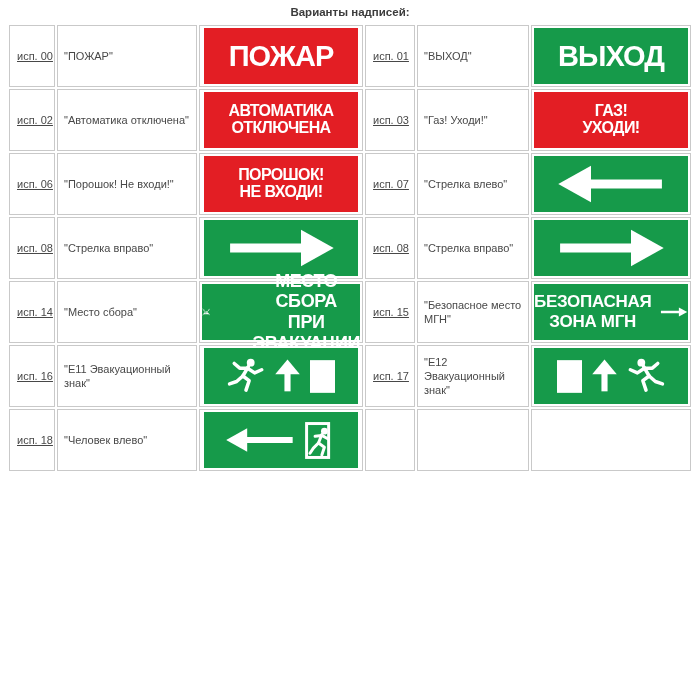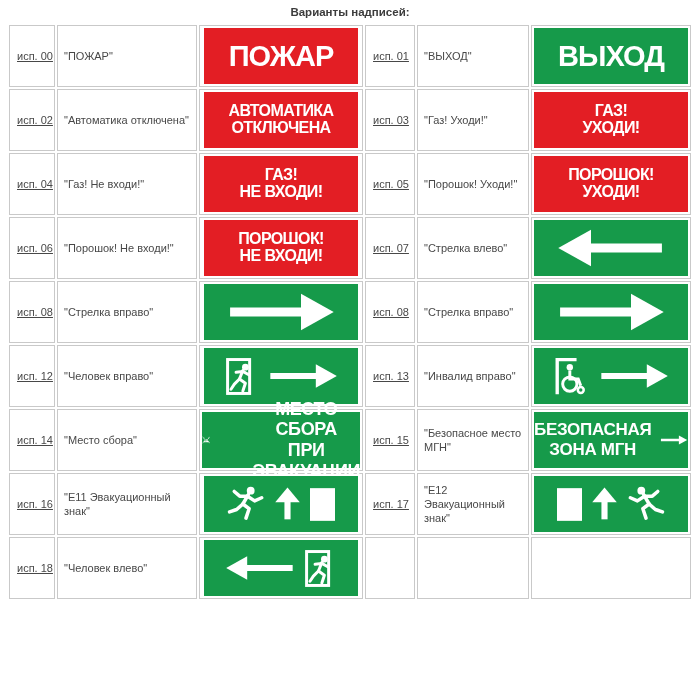--- a/index.html
+++ b/index.html
@@ -142,38 +142,20 @@
         <td class="code">исп. 03</td>
         <td class="label">"Газ! Уходи!"</td>
         <td class="signcell">
           <div class="sign red col two">
             <span>ГАЗ!</span>
             <span>УХОДИ!</span>
           </div>
         </td>
       </tr>
 
-      <tr>
-        <td class="code">исп. 04</td>
-        <td class="label">"Газ! Не входи!"</td>
-        <td class="signcell">
-          <div class="sign red col two">
-            <span>ГАЗ!</span>
-            <span>НЕ ВХОДИ!</span>
-          </div>
-        </td>
-        <td class="code">исп. 05</td>
-        <td class="label">"Порошок! Уходи!"</td>
-        <td class="signcell">
-          <div class="sign red col two">
-            <span>ПОРОШОК!</span>
-            <span>УХОДИ!</span>
-          </div>
-        </td>
-      </tr>
 
       <tr>
         <td class="code">исп. 06</td>
         <td class="label">"Порошок! Не входи!"</td>
         <td class="signcell">
           <div class="sign red col two">
             <span>ПОРОШОК!</span>
             <span>НЕ ВХОДИ!</span>
           </div>
         </td>
@@ -203,46 +185,20 @@
         <td class="signcell">
           <div class="sign green">
             <svg class="ic" width="112" height="40">
                 <use href="#i-arrow-r"></use>
               </svg>
           </div>
         </td>
       </tr>
 
 
-      <tr>
-        <td class="code">исп. 12</td>
-        <td class="label">"Человек вправо"</td>
-        <td class="signcell">
-          <div class="sign green">
-            <svg class="ic" width="34" height="39">
-                <use href="#i-door-man"></use>
-              </svg>
-            <svg class="ic" width="70" height="28">
-                <use href="#i-arrow-r"></use>
-              </svg>
-          </div>
-        </td>
-        <td class="code">исп. 13</td>
-        <td class="label">"Инвалид вправо"</td>
-        <td class="signcell">
-          <div class="sign green">
-            <svg class="ic" width="37" height="39">
-                <use href="#i-wheel"></use>
-              </svg>
-            <svg class="ic" width="70" height="28">
-                <use href="#i-arrow-r"></use>
-              </svg>
-          </div>
-        </td>
-      </tr>
 
       <tr>
         <td class="code">исп. 14</td>
         <td class="label">"Место сбора"</td>
         <td class="signcell">
           <div class="sign green assembly">
             <svg class="ic" width="44" height="38">
                 <use href="#i-assembly"></use>
               </svg>
             <span class="lines">

